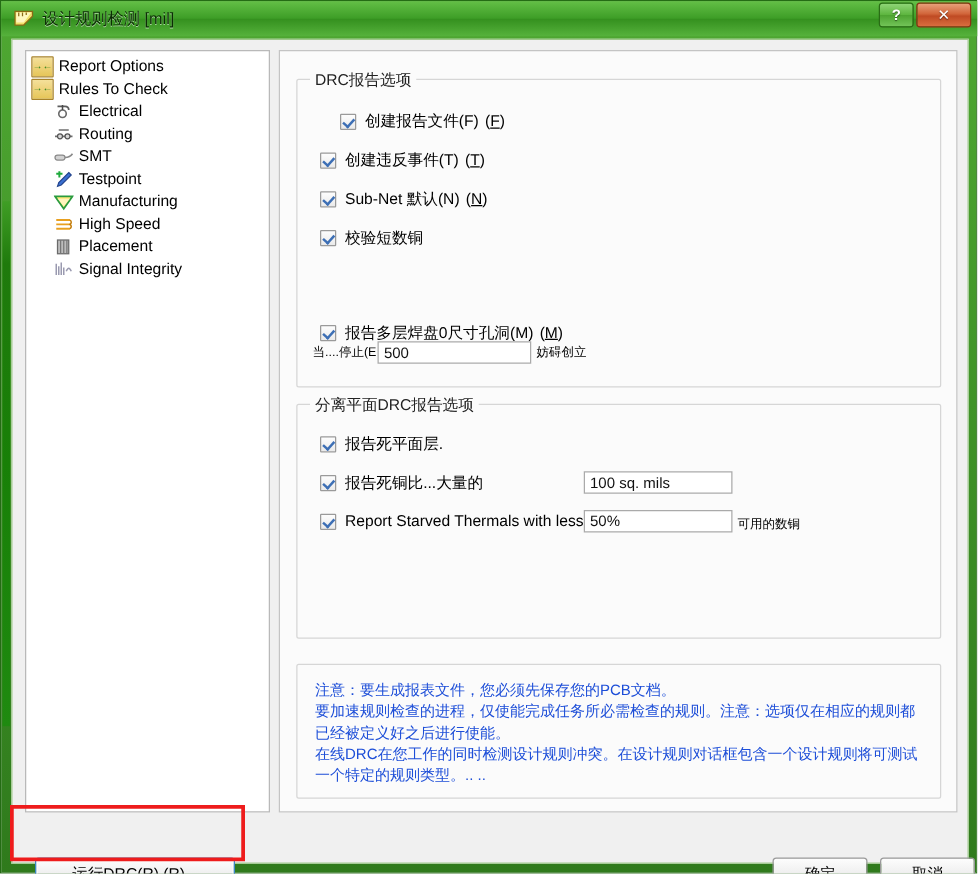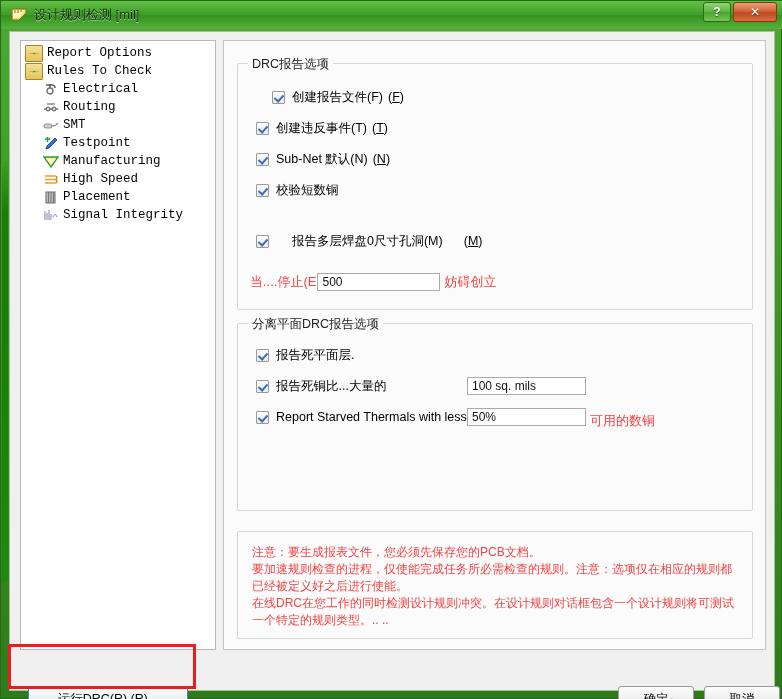--- a/index.html
+++ b/index.html
@@ -98,21 +98,20 @@
 
   
   .tree-panel {
     position: absolute;
     left: 10px; top: 8px;
     width: 196px; height: 610px;
     background: #ffffff;
     border: 1px solid #b9b9b9;
     box-sizing: border-box;
     overflow: hidden;
-    font-family: Liberation Mono, monospace;
   }
   .tree-item {
     display: flex;
     align-items: center;
     height: 18px;
     padding-left: 4px;
     white-space: nowrap;
     cursor: default;
     font-size: 12.5px;
     color: #000;
@@ -219,33 +218,33 @@
     line-height: 19px;
     font-size: 12px;
     padding: 8px 4px;
     color: #111;
     font-family: "Liberation Sans", "DejaVu Sans", sans-serif;
     cursor: text;
   }
   .tb::placeholder { color: #999; }
 
   .plain-label {
-    font-size: 13px;
-    color: #ef4444;
+    font-size: 10px;
+    color: #000000;
     white-space: nowrap;
   }
 
   
   .note-text {
     position: absolute;
     left: 14px; top: 12px;
     width: 490px;
     font-size: 12px;
     line-height: 17px;
-    color: #ef4444;
+    color: #1d4ed8;
     white-space: pre-line;
   }
 
   
   .btn {
     border: 1px solid #9a9a9a;
     border-radius: 3px;
     background: linear-gradient(180deg,#fdfdfd 0%,#f0f0f0 45%,#e3e3e3 55%,#eeeeee 100%);
     font-size: 12.5px;
     color: #000;
@@ -461,21 +460,21 @@
             <span class="cb-label">Sub-Net 默认(N)</span>
             <span class="cb-label" style="margin-left:5px;">(<span class="acc">N</span>)</span>
           </div>
 
           <div class="row" style="left:18px; top:119px;">
             <span class="cb checked"></span>
             <span class="cb-label">校验短数铜</span>
           </div>
 
 
-          <div class="row" style="left:18px; top:170px;gap:16px;">
+          <div class="row" style="left:18px; top:195px;">
             <span class="cb checked"></span>
             <span class="cb-label">报告多层焊盘0尺寸孔洞(M)</span>
             <span class="cb-label" style="margin-left:5px;">(<span class="acc">M</span>)</span>
           </div>
 
           <div class="row" style="left:12px; top:209px;">
             <span class="plain-label">当....停止(E</span>
             <input class="tb" style="width: 123px; margin-left: 1px;" value="500">
             <span class="plain-label" style="margin-left:4px;">妨碍创立</span>
           </div>

